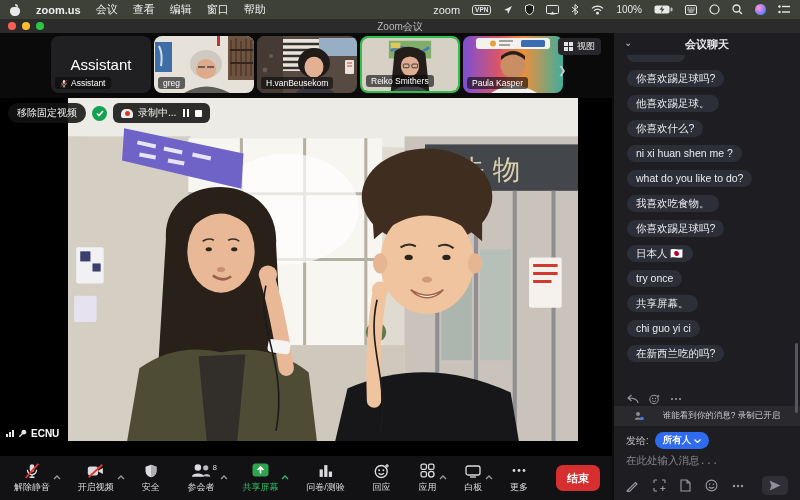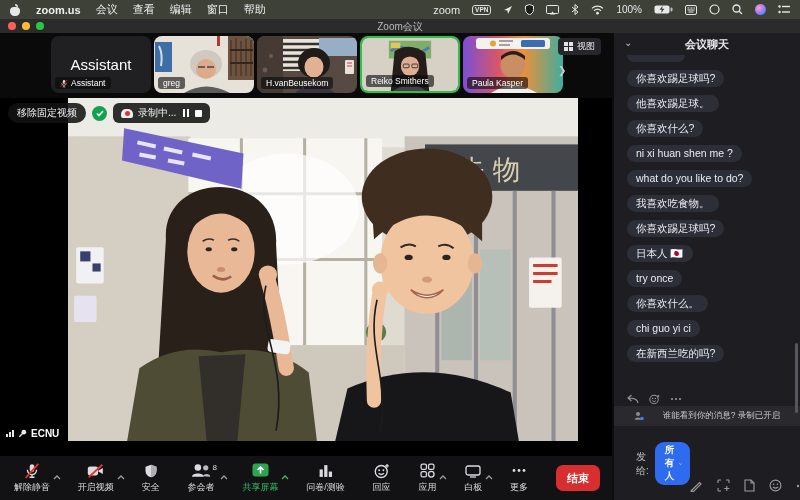--- a/index.html
+++ b/index.html
@@ -77,21 +77,21 @@
     display:flex; flex-direction:column; }
   .chat-header { position:relative; height:22px; flex:none; display:flex; align-items:center; justify-content:center; }
   .chat-title { color:#ececf0; font-size:11px; font-weight:bold; }
   .chat-collapse { position:absolute; left:10px; top:4px; color:#b9b9bf; font-size:10px; }
   .messages { height:337px; flex:none; overflow:hidden; padding-left:13px; display:flex; flex-direction:column; gap:8px; align-items:flex-start; }
   .bubble { background:#2c2e38; color:#ececf0; font-size:10.5px; line-height:11px; padding:3px 9px; border-radius:10px; white-space:nowrap; }
   .bubble.clipped { height:7px; width:58px; padding:0; border-radius:0 0 10px 10px; }
   .msg-actions { height:14px; flex:none; margin-left:13px; display:flex; align-items:center; gap:10px; color:#97979f; }
   .notice { height:20px; flex:none; background:#29292e; display:flex; align-items:center; justify-content:center; gap:19px;
     color:#c9c9cf; font-size:8.5px; white-space:nowrap; }
-  .compose { flex:1; padding:6px 22px 5px; display:flex; flex-direction:row; }
+  .compose { flex:1; padding:6px 12px 5px; display:flex; flex-direction:column; }
   .sendto-row { display:flex; align-items:center; gap:6px; }
   .sendto-label { color:#bdbdc4; font-size:10px; }
   .audience-pill { background:#2e6bef; color:#fff; font-size:9.5px; font-weight:bold; border:none; border-radius:9px;
     padding:2px 8px; display:flex; align-items:center; gap:3px; font-family:inherit; }
   .chat-input { background:transparent; border:none; outline:none; color:#d8d8dc; font-size:10.5px; margin-top:6px; width:100%; font-family:Liberation Mono, monospace; }
   .chat-input::placeholder { color:#85858c; }
   .compose-icons { margin-top:auto; display:flex; align-items:center; gap:14px; }
   .send-btn { margin-left:auto; width:26px; height:19px; background:#2f2f35; border:none; border-radius:5px;
     display:flex; align-items:center; justify-content:center; }
   .chat-scrollbar { position:absolute; right:2px; top:310px; width:3px; height:70px; background:#56565e; border-radius:2px; }
@@ -526,21 +526,21 @@
       <div class="bubble clipped"></div>
     <div class="bubble">你喜欢踢足球吗?</div>
         <div class="bubble">他喜欢踢足球。</div>
         <div class="bubble">你喜欢什么?</div>
         <div class="bubble">ni xi huan shen me ?</div>
         <div class="bubble">what do you like to do?</div>
         <div class="bubble">我喜欢吃食物。</div>
         <div class="bubble">你喜欢踢足球吗?</div>
         <div class="bubble">日本人 🇯🇵</div>
         <div class="bubble">try once</div>
-        <div class="bubble">你喜欢什么。</div>
+        <div class="bubble">共享屏幕。</div>
         <div class="bubble">chi guo yi ci</div>
         <div class="bubble">在新西兰吃的吗?</div>
       </div>
     <div class="msg-actions">
       <svg width="12" height="10" viewBox="0 0 12 10">
           <path d="M4.5,1 L1,4 L4.5,7 M1.5,4 C7,4 10.5,5 11,9" stroke="#97979f" stroke-width="1.1" fill="none"></path>
         </svg>
       <svg width="11" height="11" viewBox="0 0 12 12">
           <circle cx="5.5" cy="6" r="4.6" fill="none" stroke="#97979f" stroke-width="1.1"></circle>
           <circle cx="4" cy="5" r="0.8" fill="#97979f"></circle>

